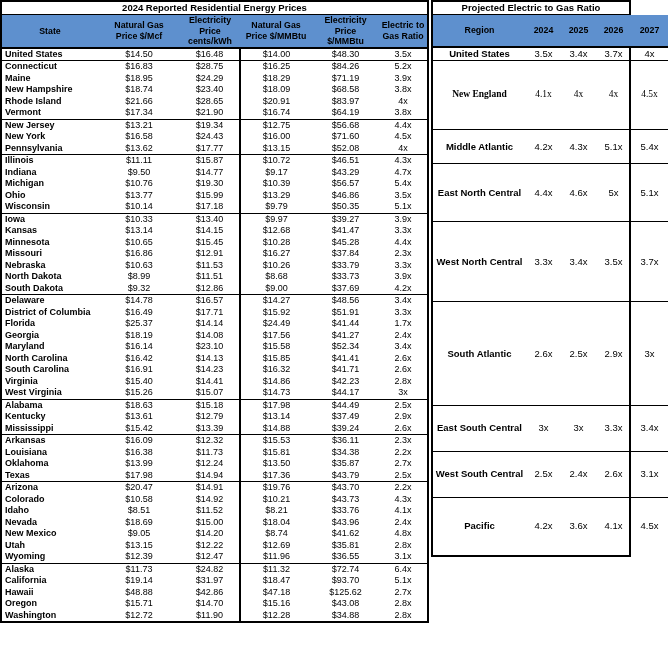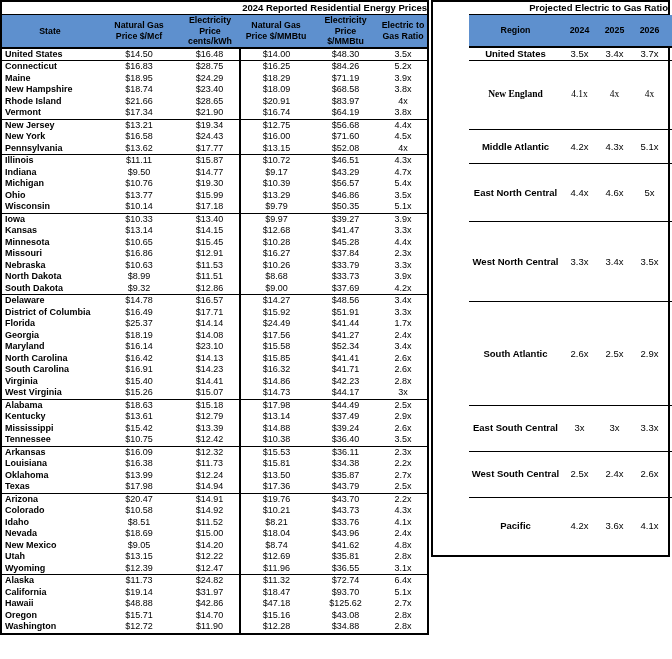--- a/index.html
+++ b/index.html
@@ -9,24 +9,24 @@
   html,body{margin:0;padding:0;background:#ffffff;}
   body{
     width:672px;height:659px;
     font-family:"Liberation Sans",sans-serif;
     color:#000;
     overflow:hidden;
   }
   .page{display:flex;align-items:flex-start;}
   .tbl{box-sizing:border-box;border:2px solid var(--border);background:#fff;}
   .tbl.left{width:429px;}
-  .tbl.right{width:239px;margin-left:2px;padding-left:36px;}
+  .tbl.right{width:200px;margin-left:2px;}
   .title{
     height:12px;line-height:12px;
-    text-align:right;font-weight:bold;font-size:9.5px;
+    text-align:center;font-weight:bold;font-size:9.5px;
     border-bottom:1px solid var(--border);
     white-space:nowrap;overflow:hidden;
   }
   table{border-collapse:collapse;width:100%;table-layout:fixed;}
   th{
     background:var(--header-bg);
     font-weight:bold;font-size:8.8px;line-height:1.2;
     height:31px;vertical-align:middle;text-align:center;
     border-bottom:2px solid var(--border);
     white-space:pre-line;padding:0 1px;overflow:hidden;
@@ -332,28 +332,20 @@
             <td class="num">2.9x</td>
           </tr>
           <tr>
             <td class="state">Mississippi</td>
             <td class="num">$15.42</td>
             <td class="num">$13.39</td>
             <td class="num thick-left">$14.88</td>
             <td class="num">$39.24</td>
             <td class="num">2.6x</td>
           </tr>
-          <tr>
-            <td class="state">Tennessee</td>
-            <td class="num">$10.75</td>
-            <td class="num">$12.42</td>
-            <td class="num thick-left">$10.38</td>
-            <td class="num">$36.40</td>
-            <td class="num">3.5x</td>
-          </tr>
           <tr class="group-start">
             <td class="state">Arkansas</td>
             <td class="num">$16.09</td>
             <td class="num">$12.32</td>
             <td class="num thick-left">$15.53</td>
             <td class="num">$36.11</td>
             <td class="num">2.3x</td>
           </tr>
           <tr>
             <td class="state">Louisiana</td>

